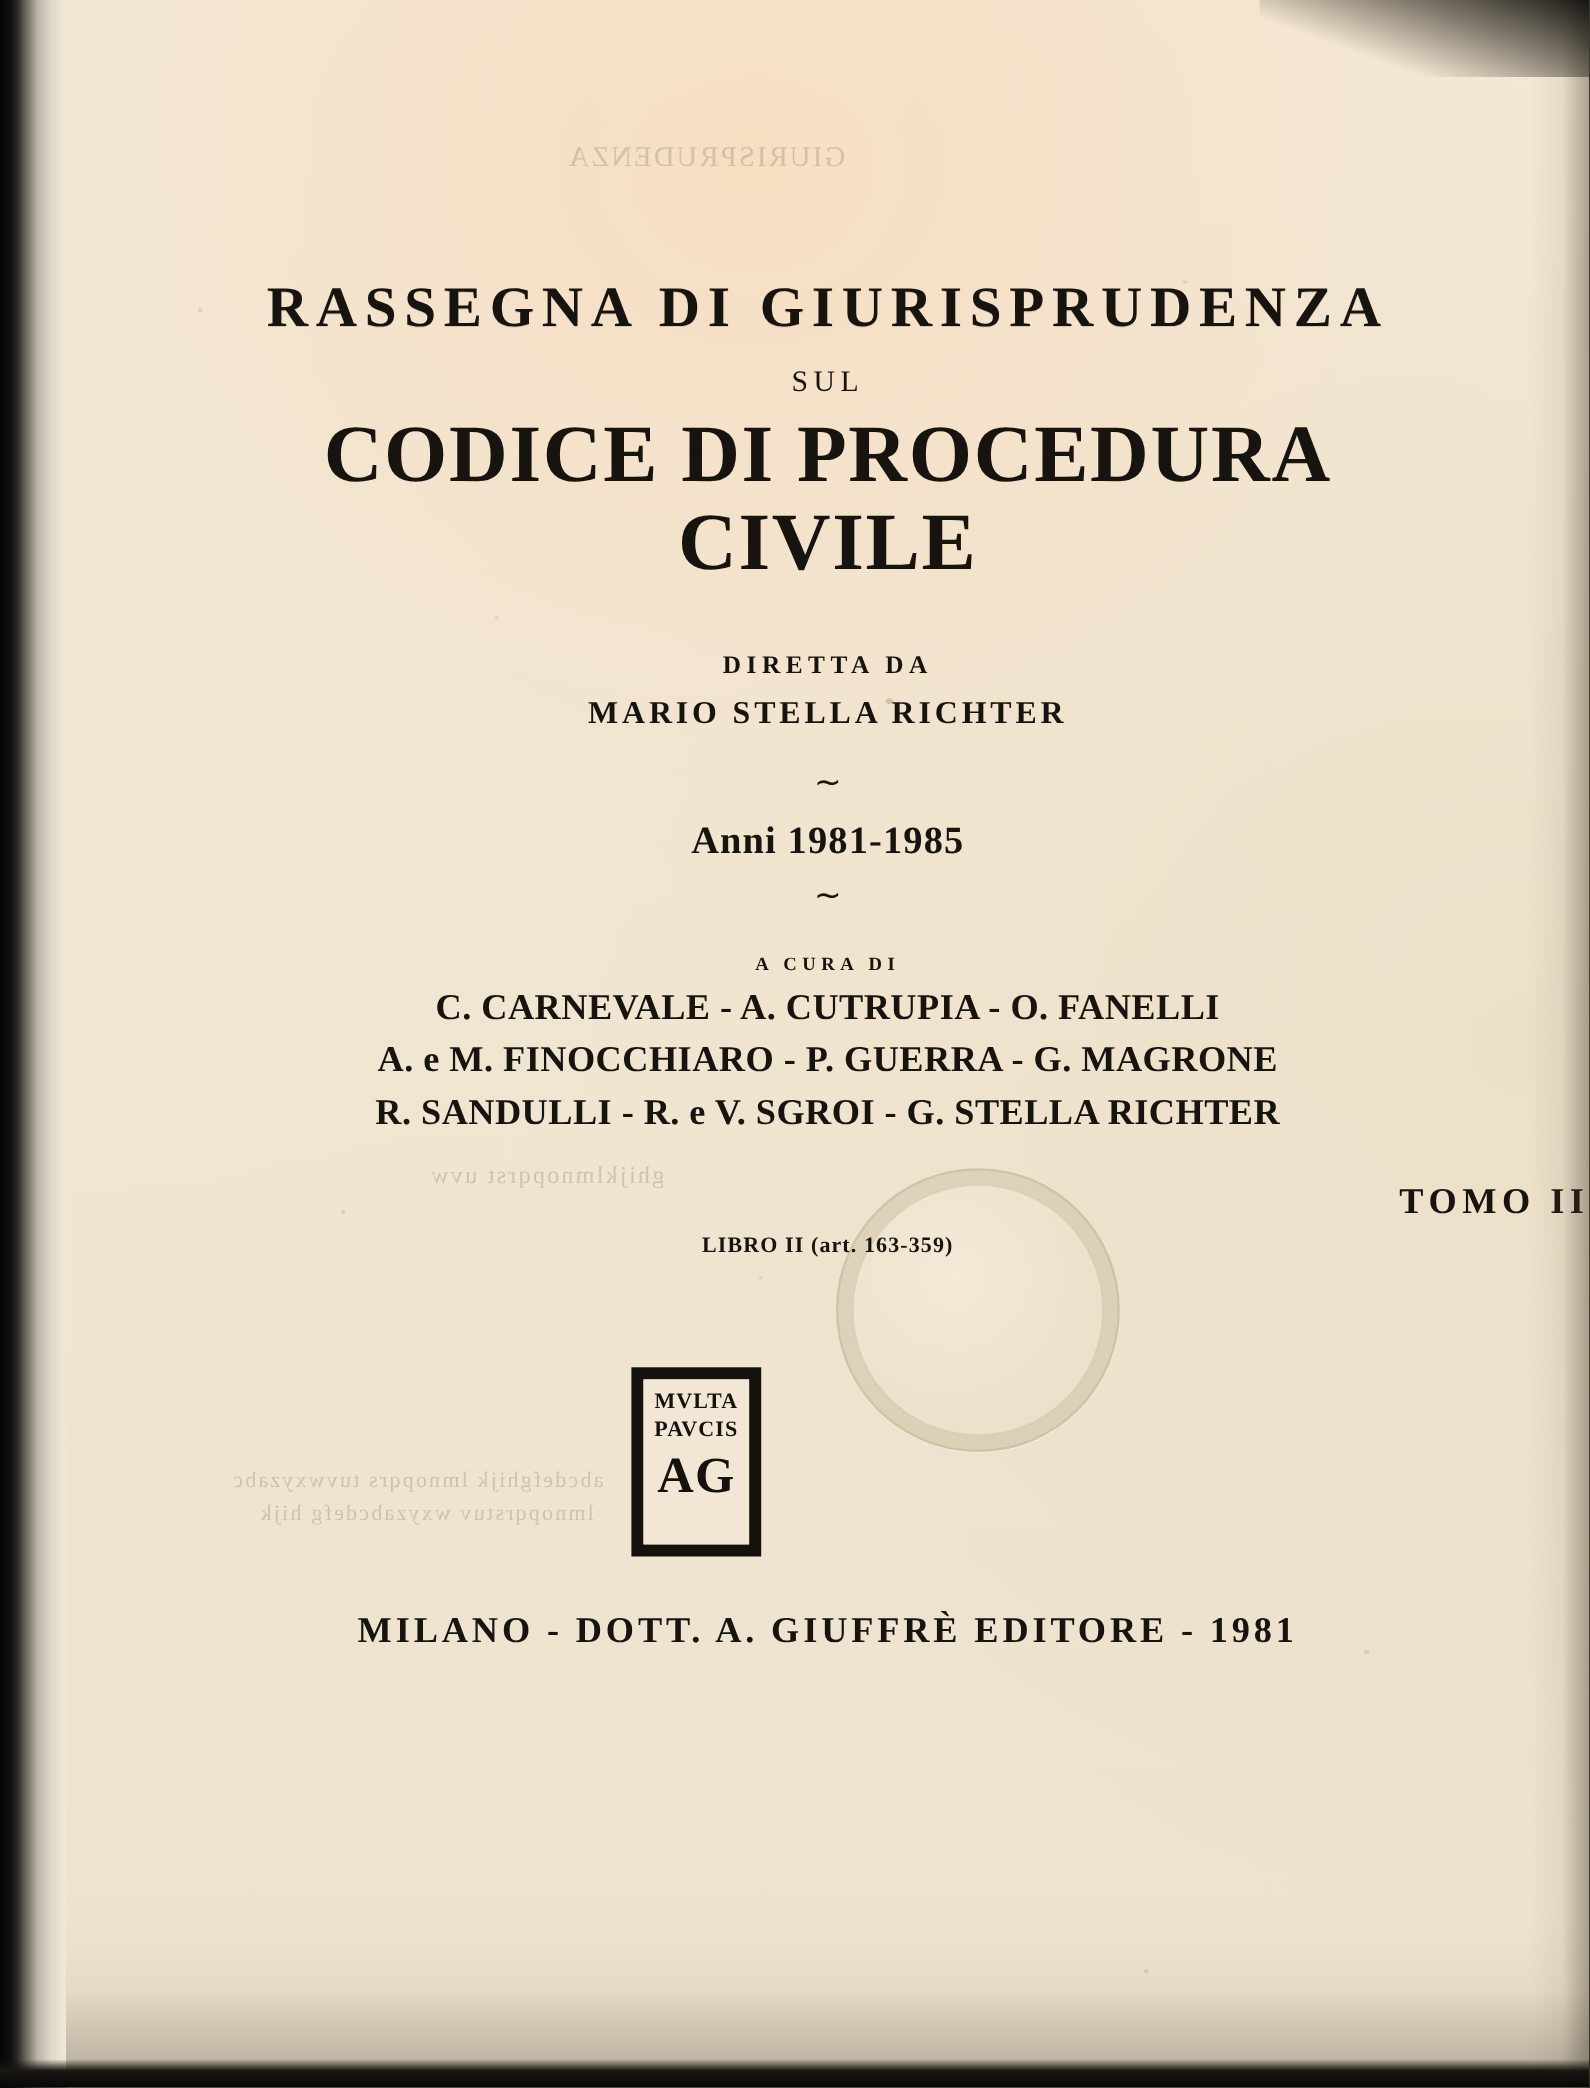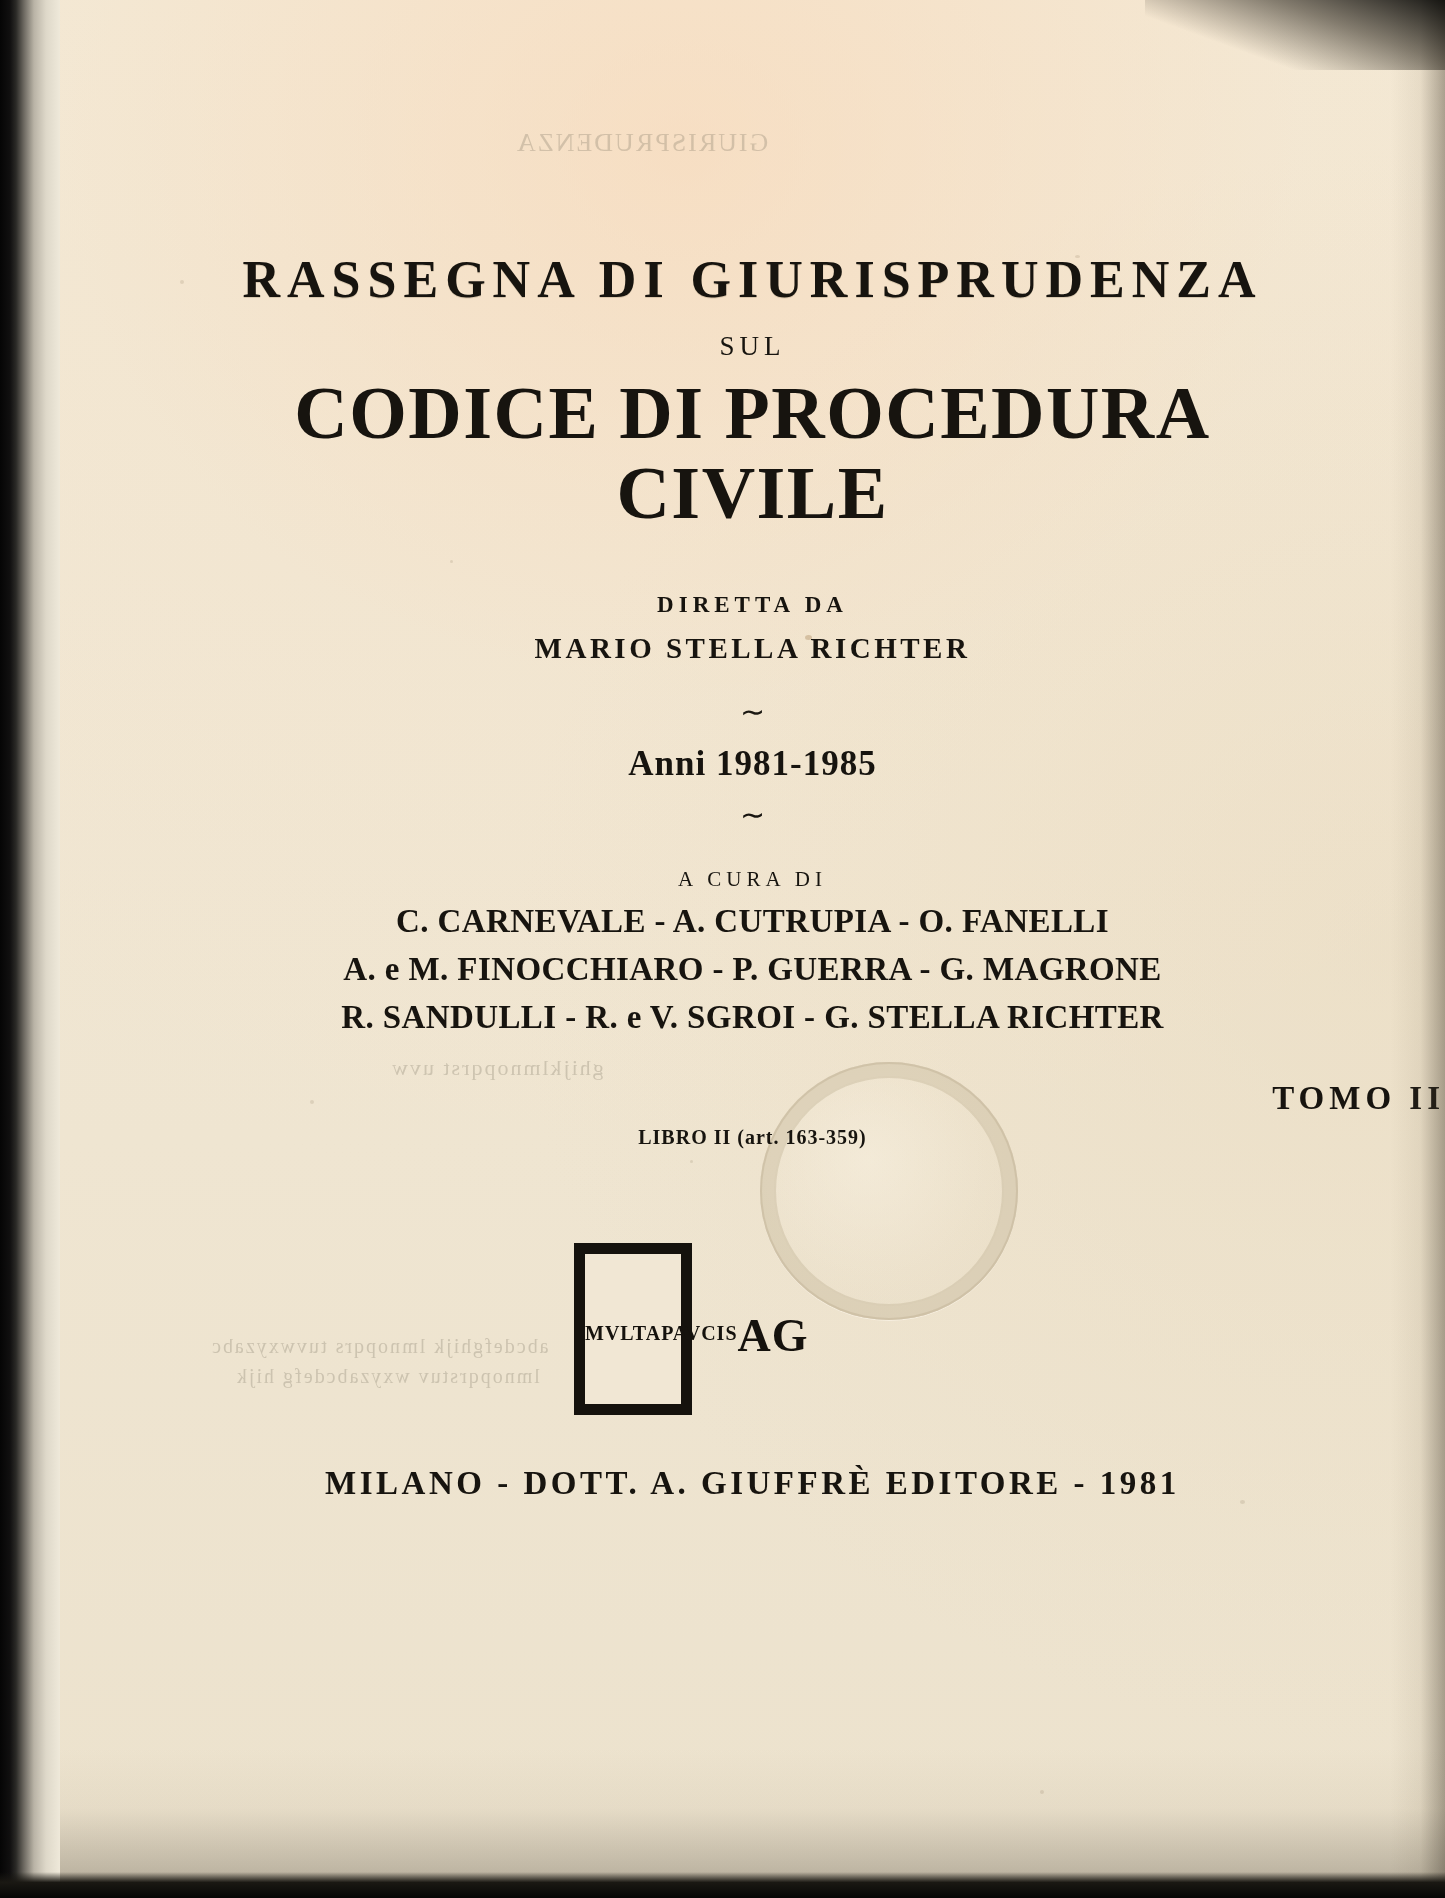--- a/index.html
+++ b/index.html
@@ -162,23 +162,23 @@
     letter-spacing: 1px;
     font-weight: 700;
     margin-top: 22px;
   }
   .orn2 {
     font-size: 30px;
     line-height: 0.7;
     margin-top: 20px;
   }
   .acura {
-    font-size: 21px;
+    font-size: 17px;
     letter-spacing: 5px;
-    font-weight: 400;
+    font-weight: 700;
     margin-top: 42px;
   }
   .ed-line {
     font-size: 33px;
     letter-spacing: 0.4px;
     font-weight: 700;
     margin-top: 11px;
   }
   .tomo {
     font-size: 33px;
@@ -203,21 +203,21 @@
     height: 172px;
     border: 11px solid #15120d;
     background: #15120d;
     box-sizing: border-box;
   }
   .logo-inner {
     width: 100%;
     height: 100%;
     background: #f1e7d4;
     display: flex;
-    flex-direction: row;
+    flex-direction: column;
     align-items: center;
     justify-content: flex-start;
     box-sizing: border-box;
     padding-top: 8px;
   }
   .logo-multa, .logo-paucis {
     font-size: 20px;
     letter-spacing: 1px;
     font-weight: 700;
     color: #15120d;

